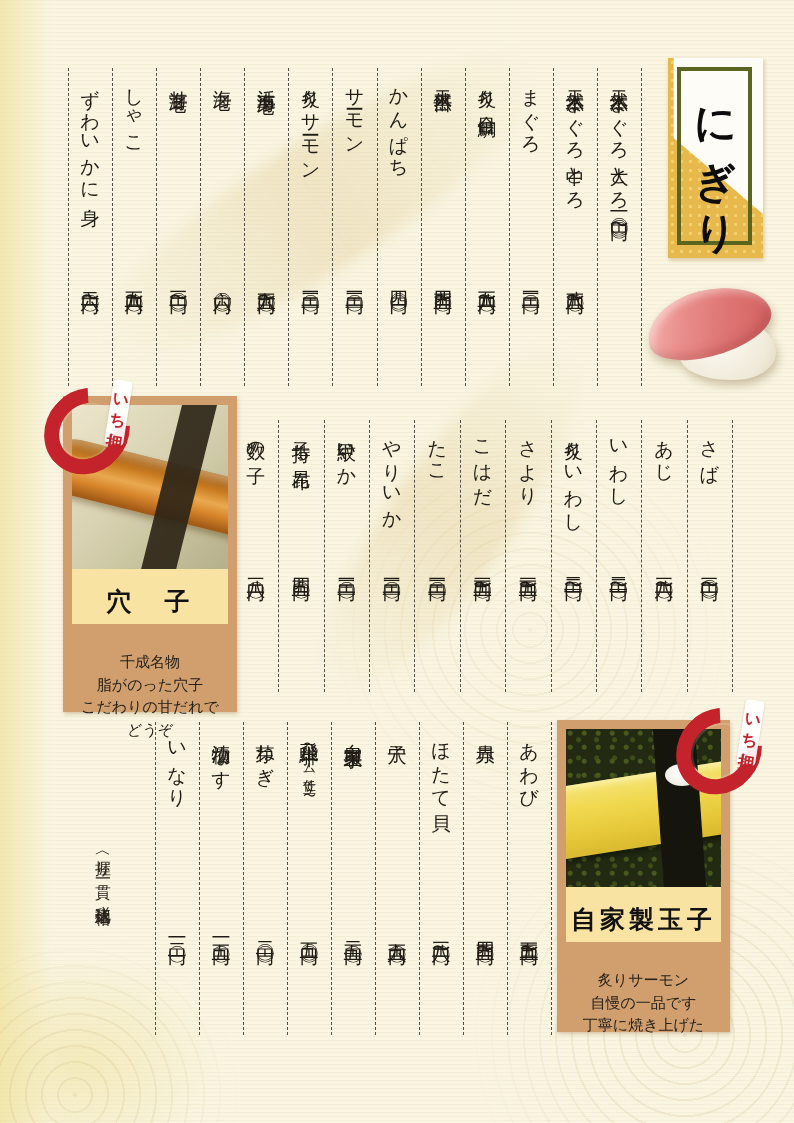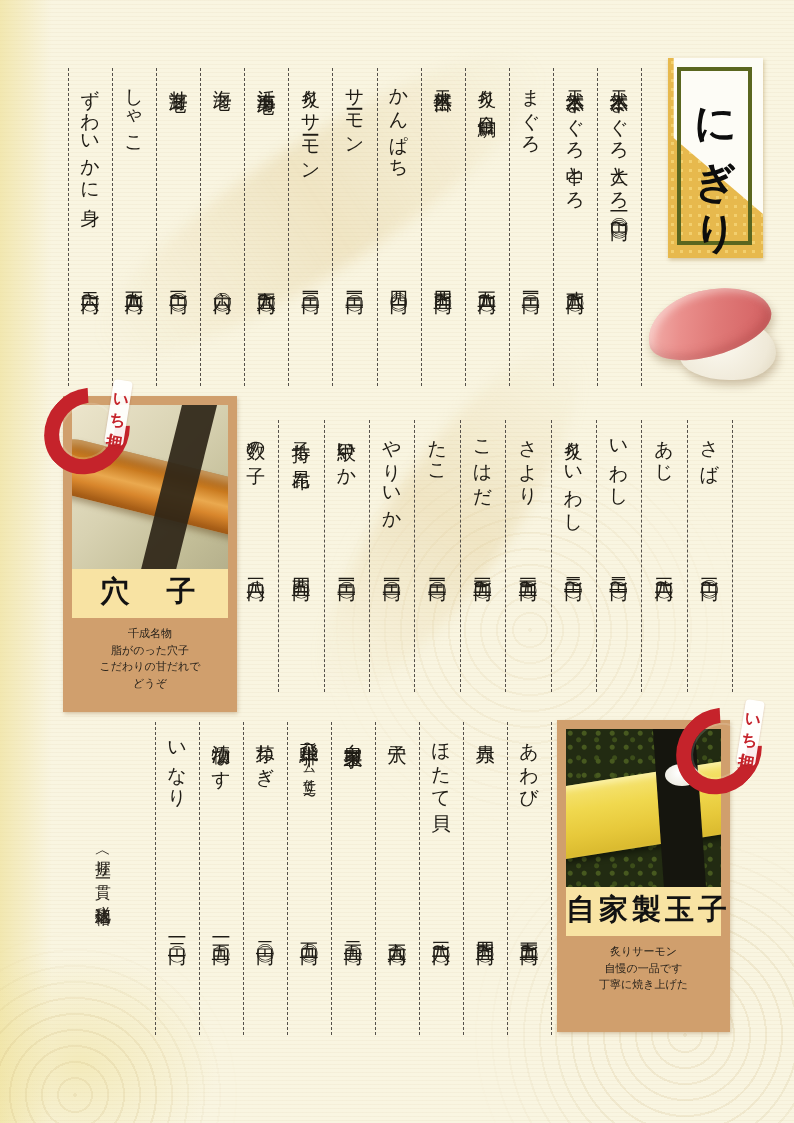--- a/index.html
+++ b/index.html
@@ -90,23 +90,23 @@
     background-size:14px 14px, 18px 18px;}
   .tamago-ph .block{position:absolute;left:-20%;top:28%;width:150%;height:72px;
     transform:rotate(-9deg);border-radius:8px;
     background:linear-gradient(180deg,#f6e476 0%,#f0d84e 35%,#e7c93b 70%,#d9b92e 100%);
     box-shadow:2px 4px 6px rgba(0,0,0,.45), inset 0 4px 6px rgba(255,250,200,.6);}
   .tamago-ph .nori{position:absolute;left:60%;top:-10%;width:42px;height:130%;
     transform:rotate(-4deg);background:#15150e;}
   .tamago-ph .garnish{position:absolute;right:14%;top:22%;width:34px;height:22px;border-radius:50%;
     background:radial-gradient(circle at 40% 40%, #ffffff, #e9e7da 75%, rgba(233,231,218,0));}
   .fband{margin:0 -0px;background:#f8e3a3;text-align:center;color:#121212;
-    font-family:"DejaVu Sans", sans-serif;font-weight:700;font-size:29px;
-    padding:3px 0 6px 0;letter-spacing:4px;white-space:nowrap;}
-  .fdesc{text-align:center;font-size:11px;line-height:1.5;padding-top:7px;color:#26211a;}
+    font-family:"DejaVu Sans", sans-serif;font-weight:700;font-size:25px;
+    padding:16px 0 6px 0;letter-spacing:4px;white-space:nowrap;}
+  .fdesc{text-align:center;font-size:15px;line-height:1.5;padding-top:7px;color:#26211a;margin-top:20px;}
 
   
   .badge{position:absolute;width:92px;height:96px;}
   .b1{left:44px;top:378px;}
   .b2{left:676px;top:698px;}
   .ring{position:absolute;left:2px;top:8px;width:52px;height:60px;border-radius:50%;
     border:15px solid #c5232b;border-top-color:transparent;transform:rotate(42deg);
     box-shadow:inset 0 0 0 2px rgba(255,255,255,.15);}
   .btext{position:absolute;right:8px;top:2px;writing-mode:vertical-rl;text-orientation:upright;
     font-family:"DejaVu Sans", sans-serif;font-weight:700;font-size:16px;line-height:1.05;

